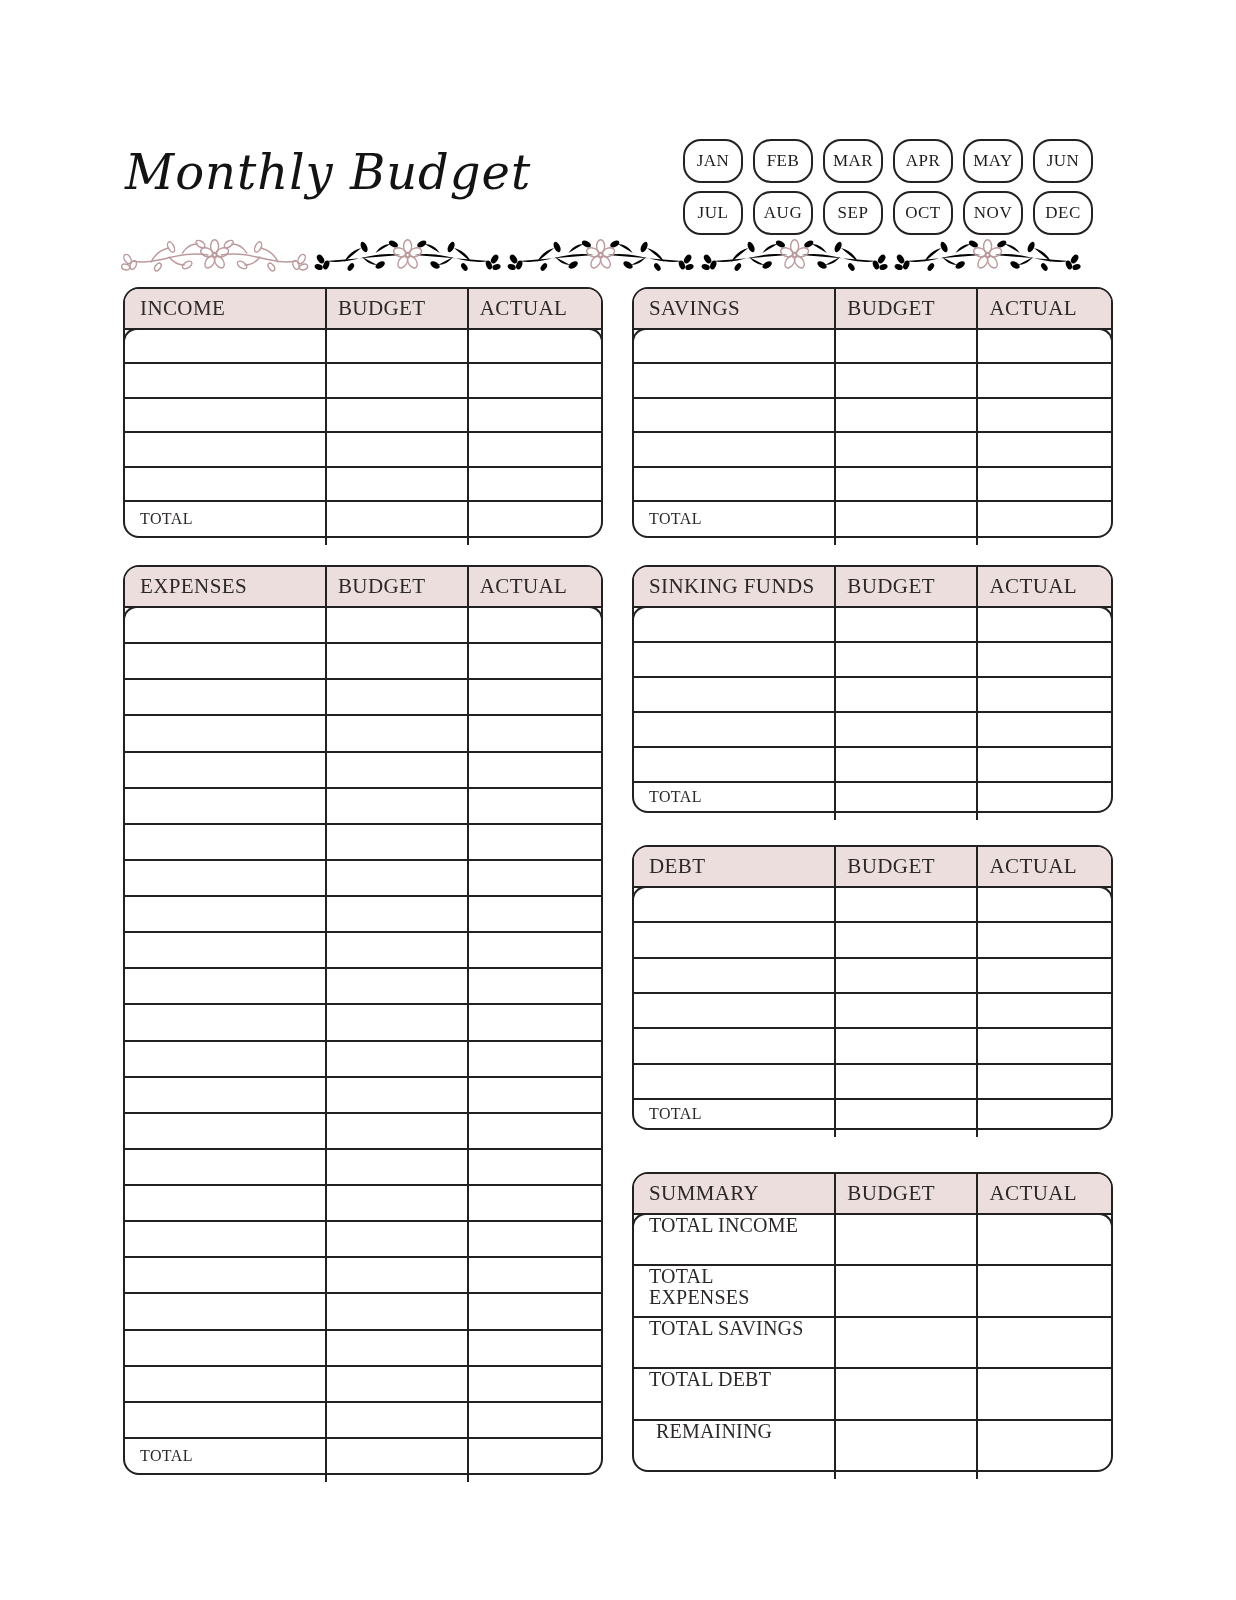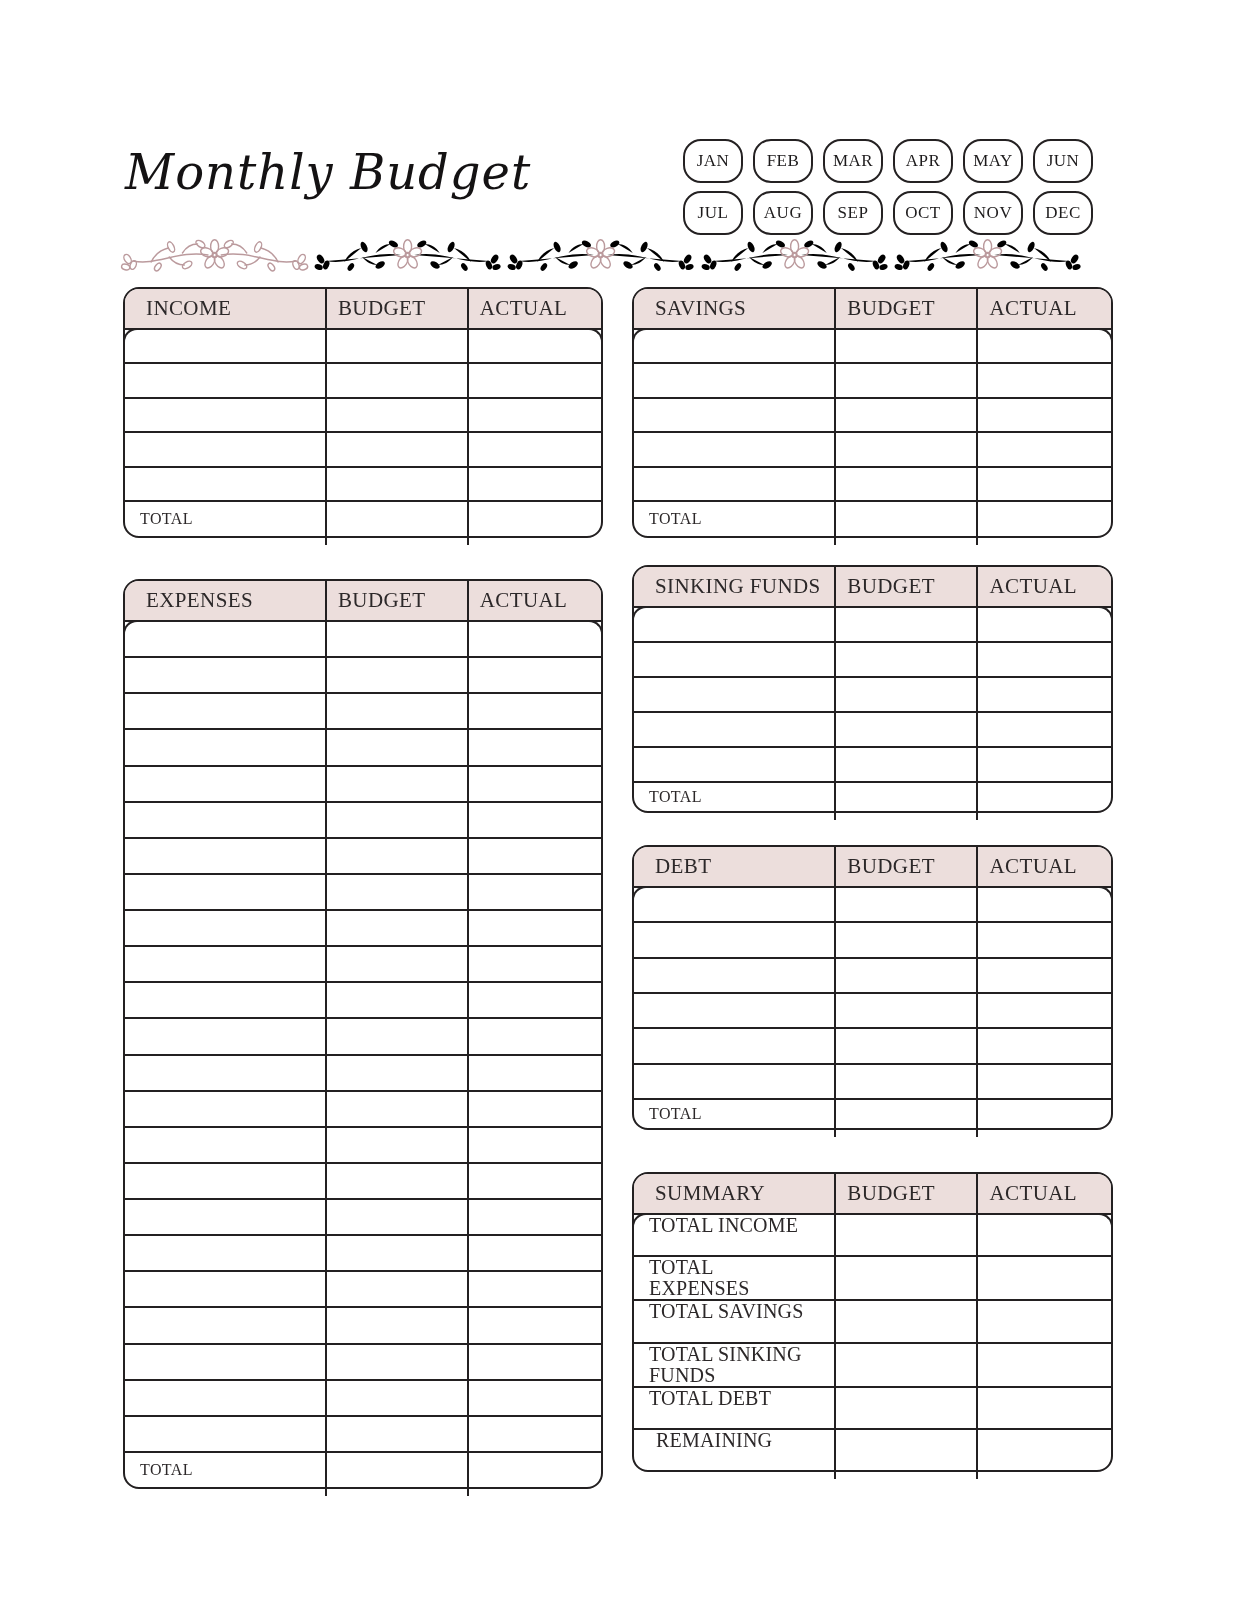--- a/index.html
+++ b/index.html
@@ -69,21 +69,21 @@
   .vline.v2{left:71.8%;}
   .card-header{
     flex:0 0 41px;
     background:var(--pink);
     border-bottom:2px solid var(--ink);
     border-radius:14px 14px 0 0;
     display:flex;align-items:center;
     z-index:1;
   }
   .hcell{font-size:21px;letter-spacing:0.4px;color:#2c2829;}
-  .hc1{width:42%;padding-left:21px;}
+  .hc1{width:42%;padding-left:15px;}
   .hc2{width:29.8%;padding-left:13px;}
   .hc3{flex:1;padding-left:13px;}
   .card-body{
     flex:1;position:relative;
     display:flex;flex-direction:column;
   }
   .card-body::before{
     content:"";position:absolute;top:-2px;left:-2px;right:-2px;height:30px;
     border:2px solid var(--ink);border-bottom:none;
     border-radius:14px 14px 0 0;
@@ -100,21 +100,21 @@
   
   .srow{
     flex:1;border-bottom:2px solid var(--ink);
     display:flex;padding-left:15px;
     font-size:20px;letter-spacing:0.2px;color:#2c2829;
   }
   .srow:last-child{border-bottom:none;padding-left:22px;}
   .srow span{max-width:160px;line-height:1.05;}
   
   .t-income{height:251px;}
-  .t-expenses{height:910px;margin-top:41px;}
+  .t-expenses{height:910px;margin-top:27px;}
   .t-savings{height:251px;}
   .t-sinking{height:248px;margin-top:27px;}
   .t-debt{height:285px;margin-top:32px;}
   .t-summary{height:300px;margin-top:42px;}
 </style>
 </head>
 <body>
 
 <div class="page">
 
@@ -342,23 +342,20 @@
         <div class="srow">
             <span>TOTAL INCOME</span>
           </div>
         <div class="srow">
             <span>TOTAL EXPENSES</span>
           </div>
         <div class="srow">
             <span>TOTAL SAVINGS</span>
           </div>
         <div class="srow">
-            <span>TOTAL SINKING FUNDS</span>
-          </div>
-        <div class="srow">
             <span>TOTAL DEBT</span>
           </div>
         <div class="srow">
             <span>REMAINING</span>
           </div>
       </div>
     </div>
   </div>
 
 </div>

